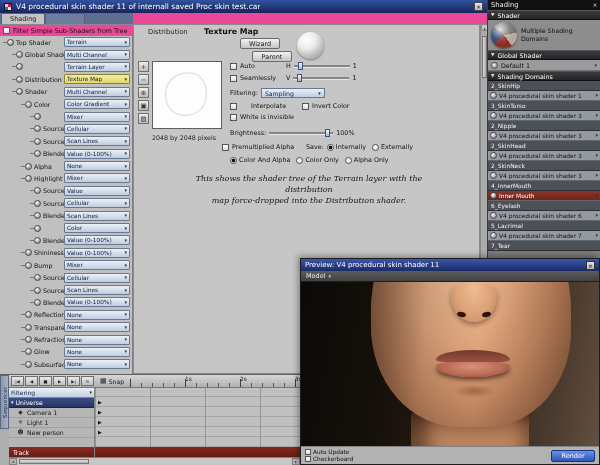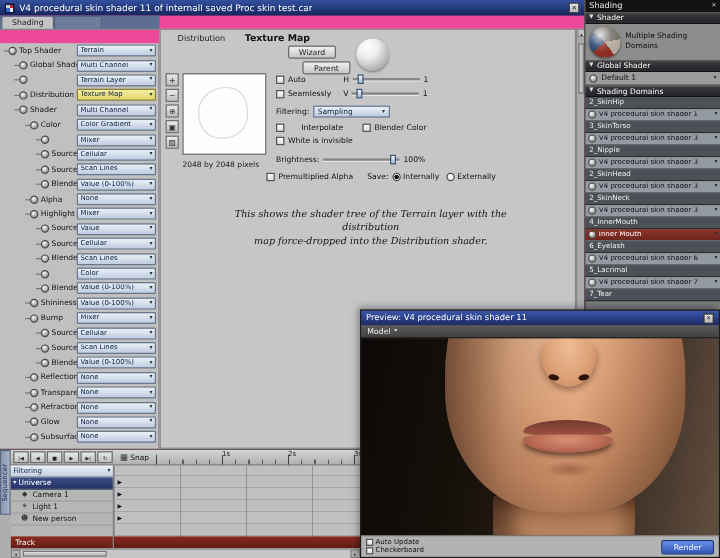--- a/index.html
+++ b/index.html
@@ -143,20 +143,24 @@
   </div>
 
   <div class="tabs" id="tabs">
       <div class="tab active">
         <span class="tab-label">Shading</span>
       </div>
       <div class="tab inactive">
         <span class="tab-label"></span>
       </div>
     </div>
+  <div class="filter-row">
+    <span class="cb"></span>
+    <span>Filter Simple Sub-Shaders from Tree</span>
+  </div>
 
   <div class="tree" id="tree">
       <div class="tree-row">
     <span class="t-ind" style="width: 3px;"></span>
     <span class="t-conn"></span>
     <span class="t-ball"></span>
     <span class="t-label">Top Shader</span>
     <span class="t-dd">
       <span class="t-dd-label">Terrain</span>
       <span class="arr">▾</span>
@@ -474,21 +478,21 @@
         <span class="arr">▾</span>
       </span>
     </div>
 
     <div class="row" style="left:96px;top:77px;gap:14px;">
       <span class="cb"></span>
       <span>Interpolate</span>
     </div>
     <div class="row" style="left:168px;top:77px;">
       <span class="cb"></span>
-      <span>Blender Color</span>
+      <span>Invert Color</span>
     </div>
     <div class="row" style="left:96px;top:88px;">
       <span class="cb"></span>
       <span>White is invisible</span>
     </div>
 
     <div class="row" style="left:96px;top:104px;">
       <span>Brightness:</span>
       <span class="slider" style="width:64px;">
           <span class="thumb pos-high" style="left:56px;"></span>
@@ -506,20 +510,36 @@
           <span class="radio-item">
     <span class="radio on"></span>
     <span class="r-label">Internally</span>
   </span>
           <span class="radio-item">
     <span class="radio"></span>
     <span class="r-label">Externally</span>
   </span>
         </span>
     </div>
+    <div class="row" style="left:96px;top:131px;">
+      <span class="radio-group" id="mode-radios">
+          <span class="radio-item">
+    <span class="radio on"></span>
+    <span class="r-label">Color And Alpha</span>
+  </span>
+          <span class="radio-item">
+    <span class="radio"></span>
+    <span class="r-label">Color Only</span>
+  </span>
+          <span class="radio-item">
+    <span class="radio"></span>
+    <span class="r-label">Alpha Only</span>
+  </span>
+        </span>
+    </div>
 
     <div class="caption">
       <span style="display:block">This shows the shader tree of the Terrain layer with the distribution</span>
       <span style="display:block">map force-dropped into the Distribution shader.</span>
     </div>
   </div>
 
   <div class="vscroll">
     <span class="varrow" style="top:0;">▴</span>
     <span class="vthumb"></span>

